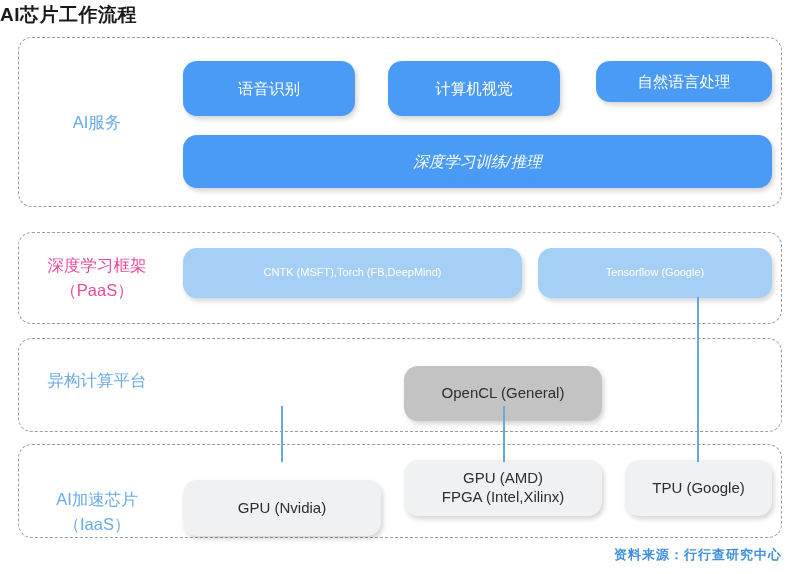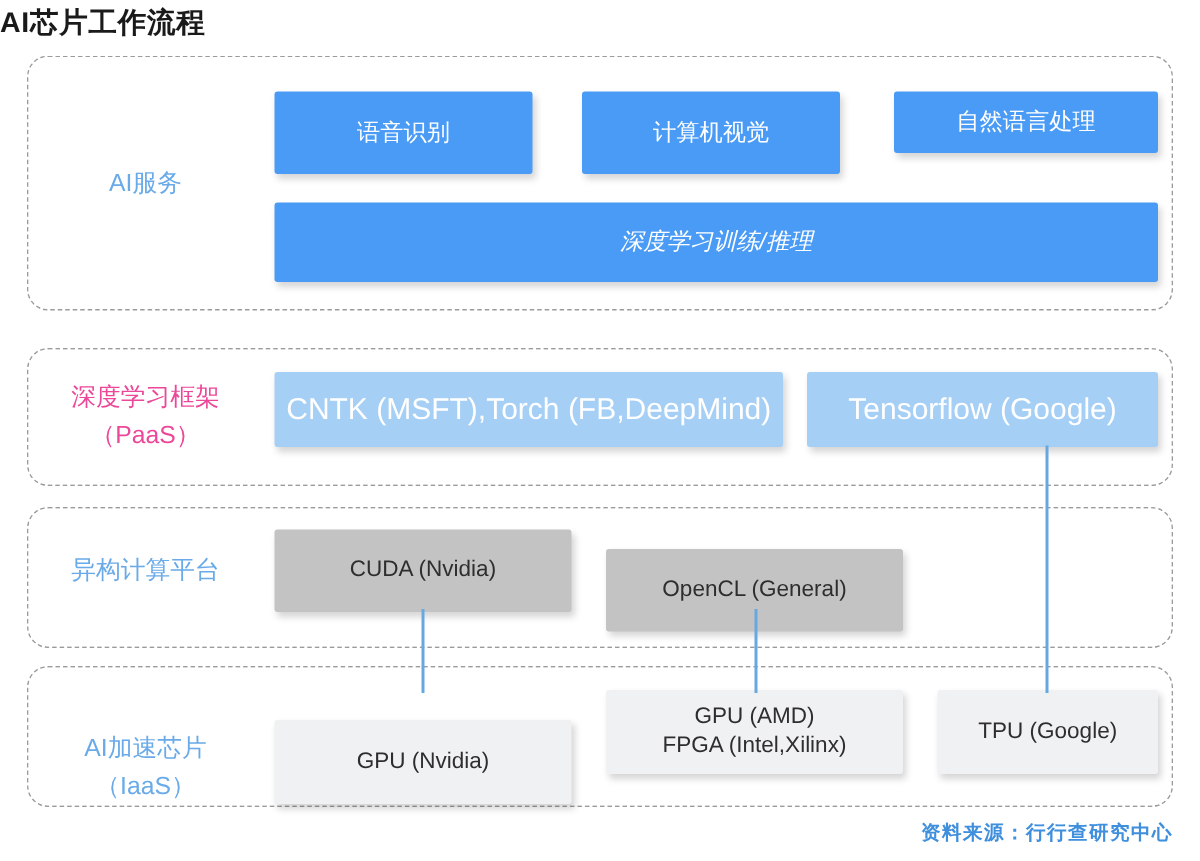--- a/index.html
+++ b/index.html
@@ -59,37 +59,37 @@
   }
   #label-service   { left: 22px; top: 110px; width: 150px; }
   #label-framework { left: 17px; top: 253px; width: 160px; color:#ec4899; }
   #label-platform  { left: 17px; top: 368px; width: 160px; }
   #label-chip      { left: 17px; top: 462px; width: 160px; margin-top: 25px; }
 
   
   .node {
     position: absolute;
     box-sizing: border-box;
-    border-radius: 2px;
+    border-radius: 14px;
     display: flex;
     align-items: center;
     justify-content: center;
     text-align: center;
     line-height: 1.25;
     box-shadow: 2px 3px 5px rgba(0,0,0,0.17);
   }
   .node.blue {
     background: #4a9bf5;
     color: #ffffff;
     font-size: 15.5px;
   }
   .node.lightblue {
     background: #a6cff5;
     color: #ffffff;
-    font-size: 20px;
+    font-size: 11px;
   }
   .node.gray {
     background: #c3c3c3;
     color: #2e2e2e;
     font-size: 15px;
   }
   .node.paleblue {
     background: #f0f1f2;
     color: #2e2e2e;
     font-size: 15px;
@@ -166,23 +166,20 @@
   <div class="node lightblue" id="node-cntk">
     <span class="lines">CNTK (MSFT),Torch (FB,DeepMind)</span>
   </div>
   <div class="node lightblue" id="node-tf">
     <span class="lines">Tensorflow (Google)</span>
   </div>
 
   <div class="layer" id="layer-platform"></div>
   <div class="layer-label" id="label-platform">异构计算平台</div>
 
-  <div class="node gray" id="node-cuda">
-    <span class="lines">CUDA (Nvidia)</span>
-  </div>
   <div class="node gray" id="node-opencl">
     <span class="lines">OpenCL (General)</span>
   </div>
 
   <div class="layer" id="layer-chip"></div>
   <div class="layer-label" id="label-chip">AI加速芯片
 （IaaS）</div>
 
   <div class="node paleblue" id="node-gpu-nv">
     <span class="lines">GPU (Nvidia)</span>

